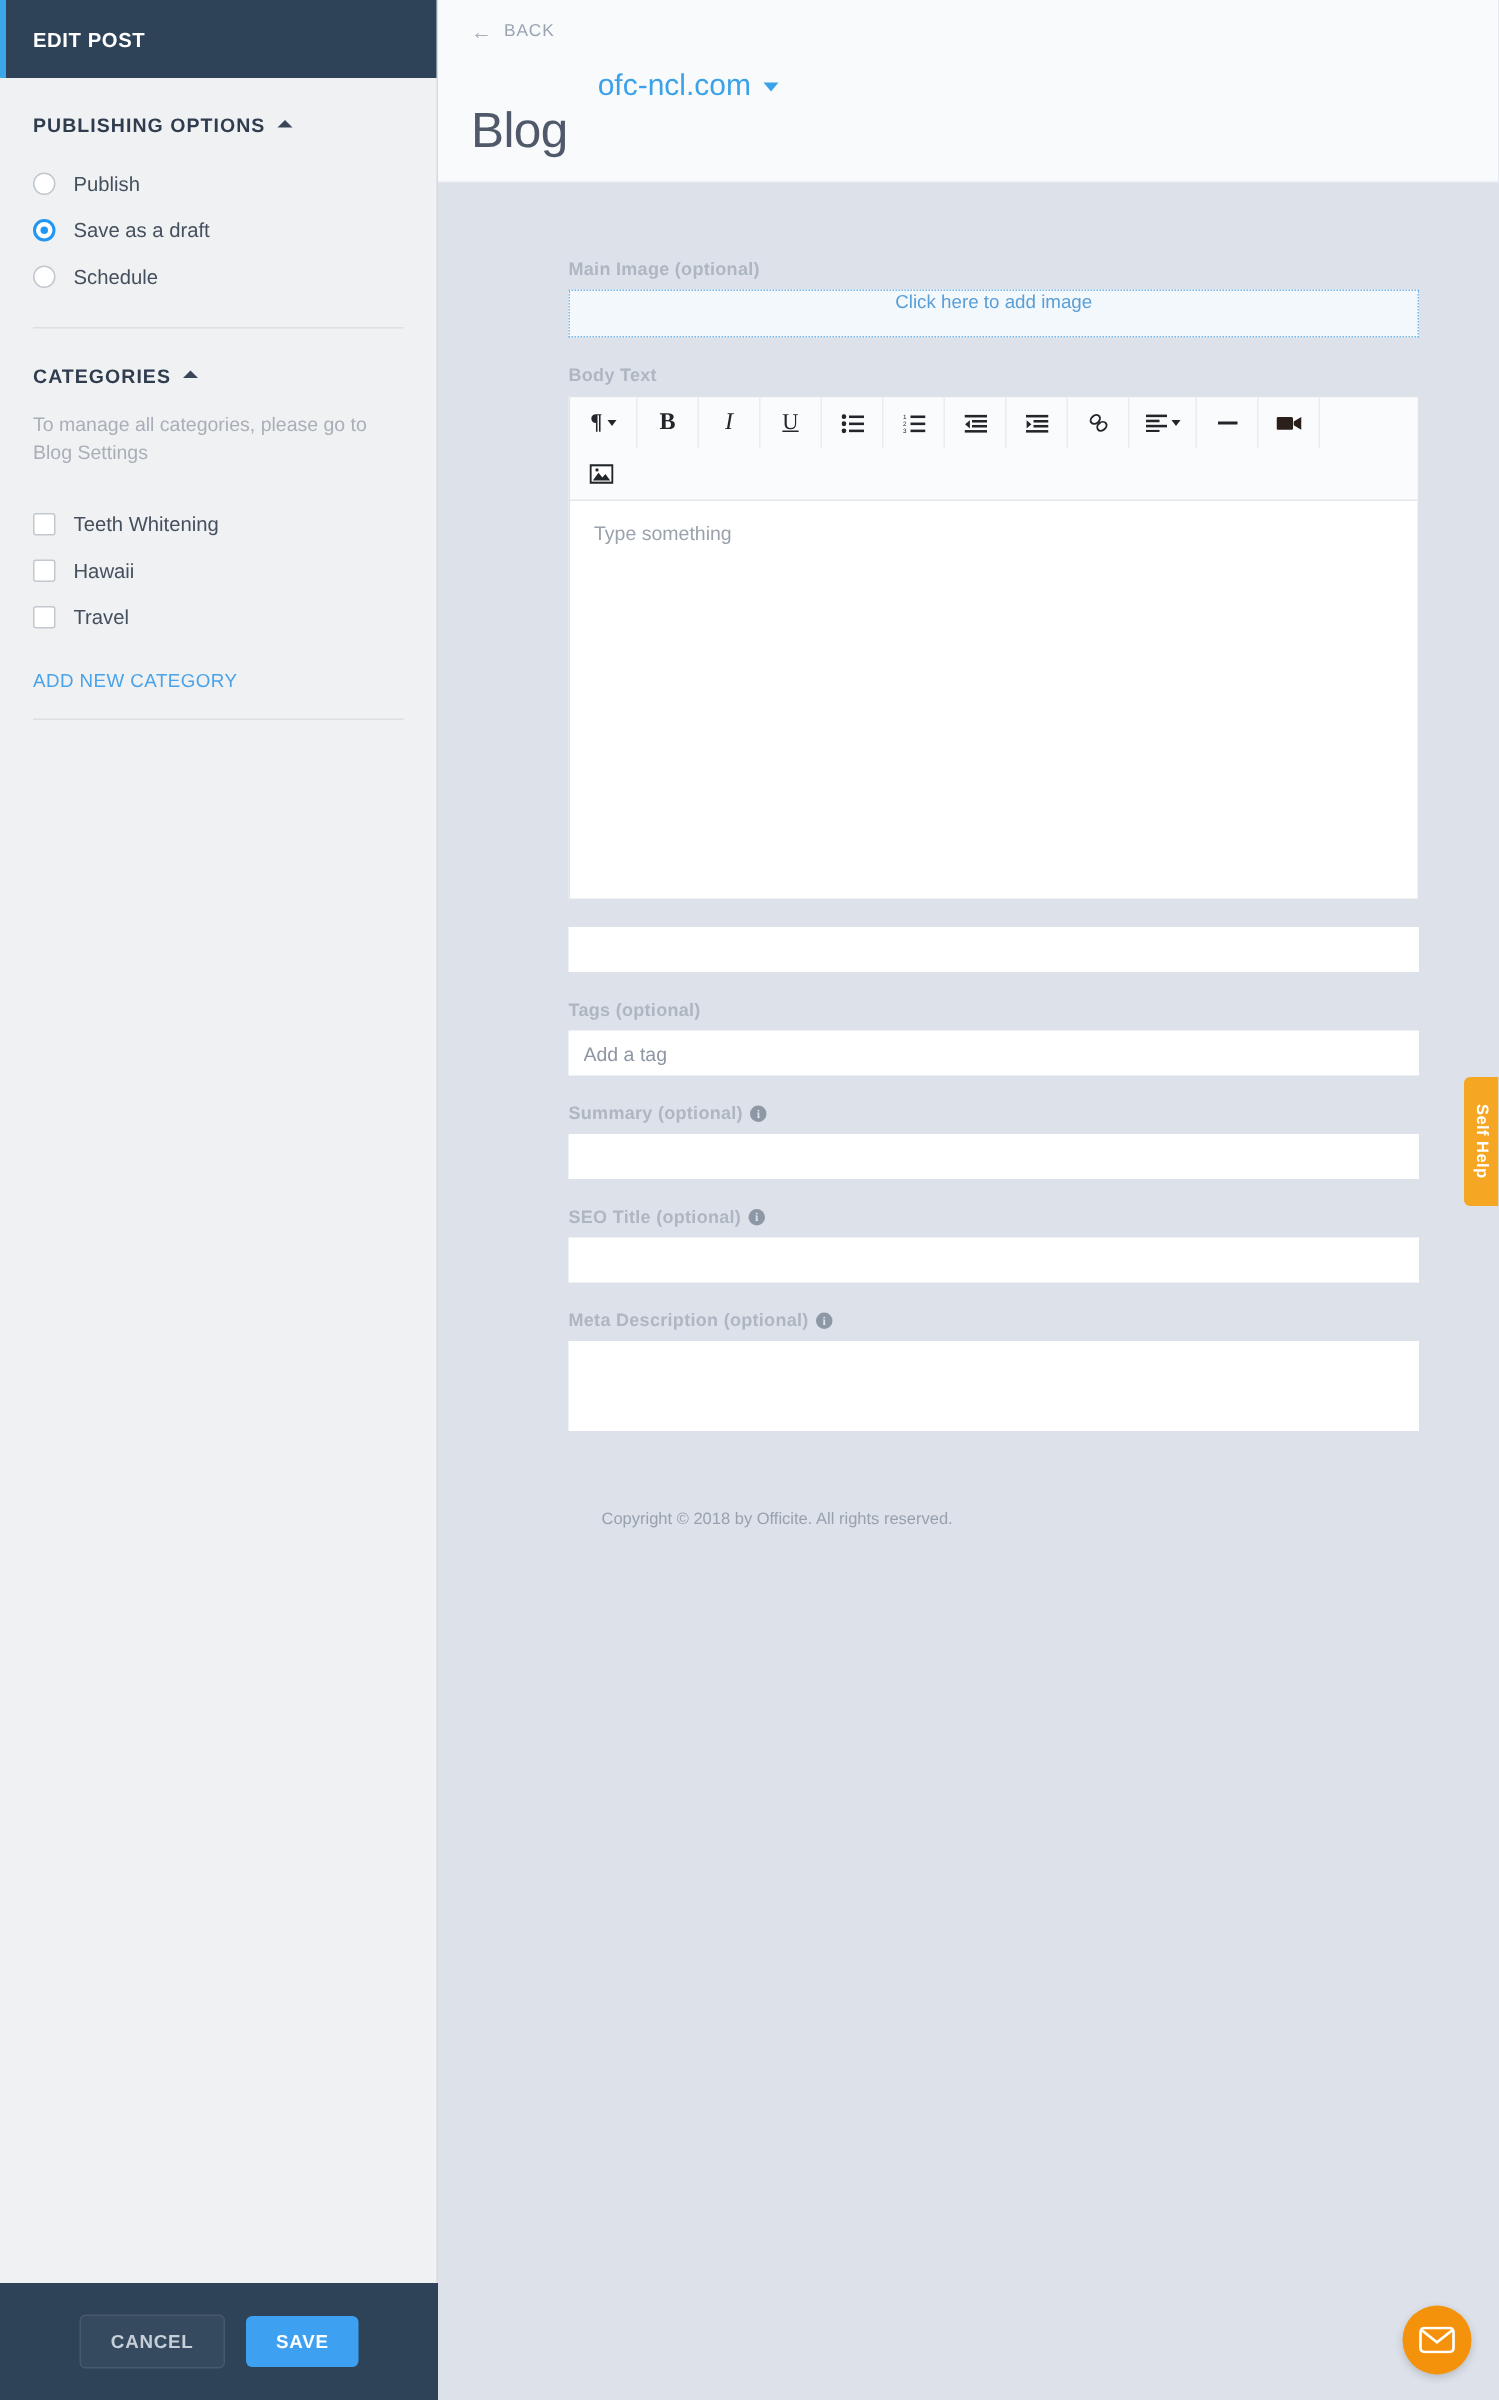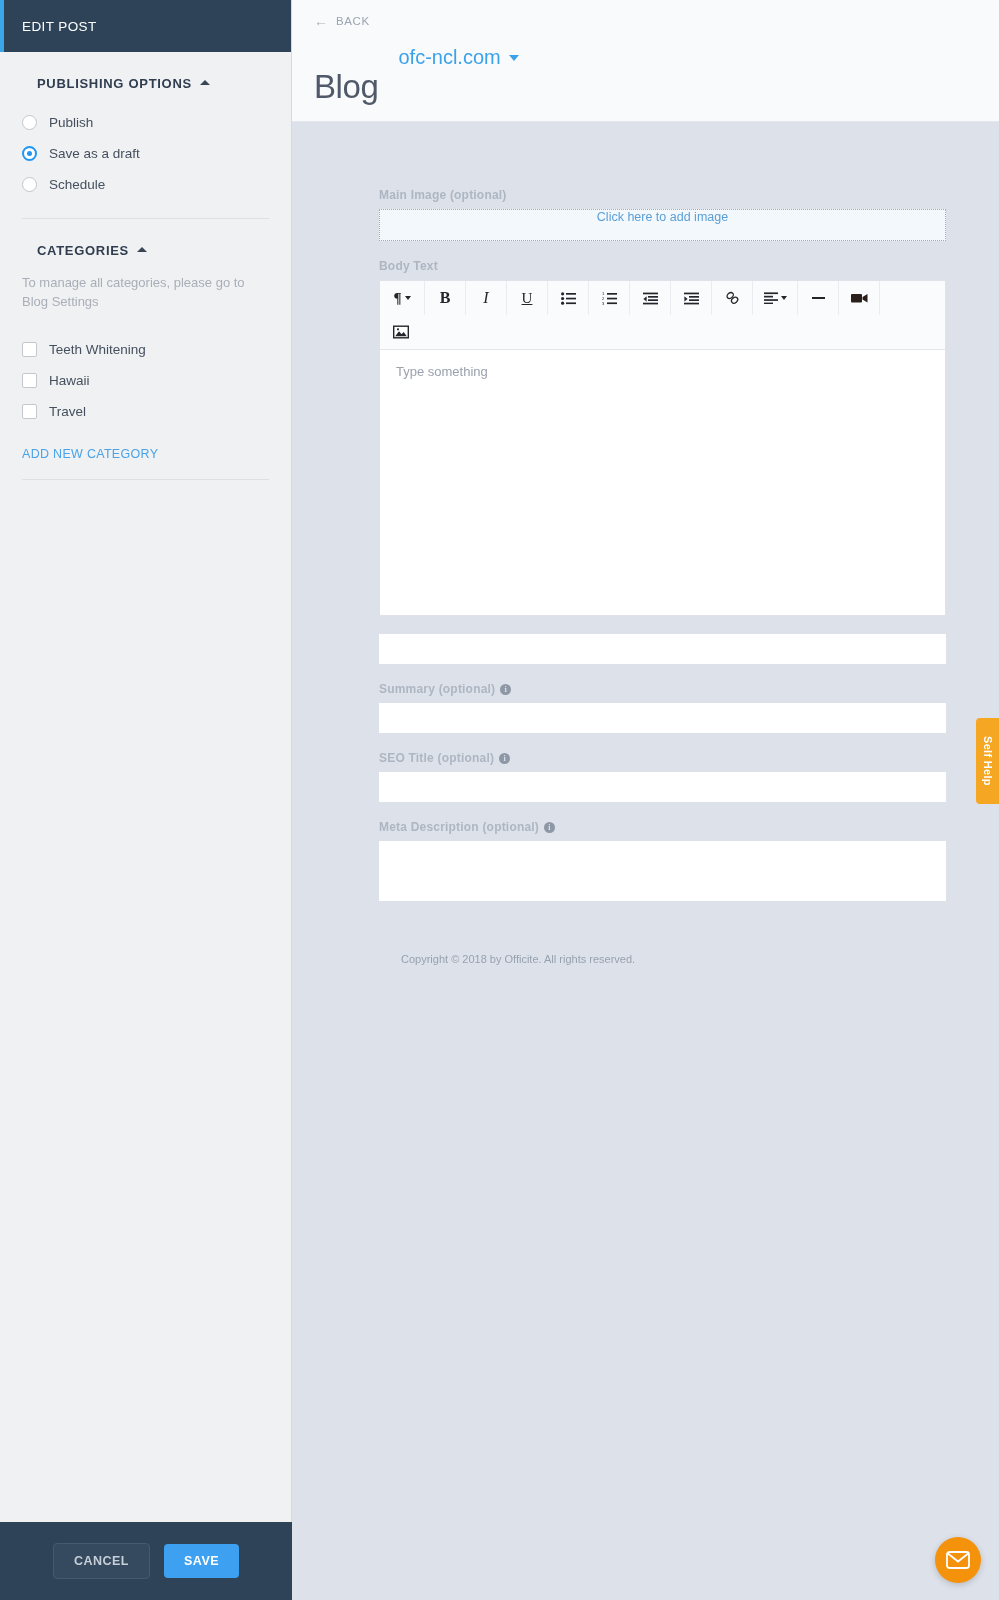--- a/index.html
+++ b/index.html
@@ -24,28 +24,28 @@
     height: 52px;
     background: #2e4258;
     display: flex; align-items: center;
     padding-left: 22px;
   }
   .sidebar-header::before {
     content: ""; position: absolute; left: 0; top: 0;
     width: 4px; height: 52px; background: #3ba7e8;
   }
   .sidebar-header-title {
-    color: #ffffff; font-size: 13.5px; font-weight: normal;
+    color: #ffffff; font-size: 13.5px; font-weight: bold;
     letter-spacing: .4px;
   }
 
   .sb-section { padding: 0 22px; }
   .sb-section-head {
     display: flex; align-items: center; gap: 8px;
-    margin-top: 24px; margin-bottom: 16px; margin-left: 15px;
+    margin-top: 24px; margin-bottom: 16px;
   }
   .sb-section-head .ttl {
     font-size: 13px; font-weight: bold; color: #2f3d4f;
     letter-spacing: .7px;
   }
   .caret-up {
     width: 0; height: 0;
     border-left: 5px solid transparent;
     border-right: 5px solid transparent;
     border-bottom: 5px solid #3a4656;
@@ -153,21 +153,21 @@
   }
   .caret-down-blue {
     width: 0; height: 0;
     border-left: 5px solid transparent;
     border-right: 5px solid transparent;
     border-top: 6px solid #3ba2ea;
   }
 
   
   .form { padding: 50px 53px 0 87px; }
-  .field { margin-bottom: 18px; margin-top: 16px; }
+  .field { margin-bottom: 18px; }
   .field-label {
     font-size: 12px; color: #aeb6c2; font-weight: bold;
     letter-spacing: .2px; margin-bottom: 7px;
     display: flex; align-items: center; gap: 5px;
   }
   .info-icon {
     display: inline-flex; align-items: center; justify-content: center;
     width: 11px; height: 11px; border-radius: 50%;
     background: #8d97a5; color: #dde2ea;
     font-size: 8px; font-weight: bold;
@@ -472,20 +472,26 @@
           <div class="editor-body">
             <span>Type something</span>
           </div>
         </div>
       </div>
 
       <div class="field">
         <input class="text-input" type="text" placeholder="" style="">
       </div>
 
+      <div class="field">
+        <div class="field-label">
+          <span>Tags (optional)</span>
+        </div>
+        <input class="text-input" type="text" placeholder="Add a tag" style="">
+      </div>
 
       <div class="field">
         <div class="field-label">
           <span>Summary (optional)</span>
           <span class="info-icon">i</span>
         </div>
         <input class="text-input" type="text" placeholder="" style="">
       </div>
 
       <div class="field">

